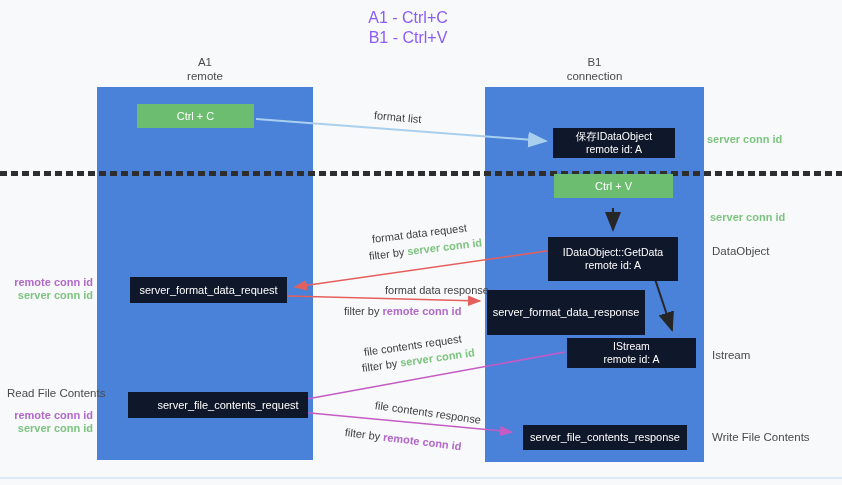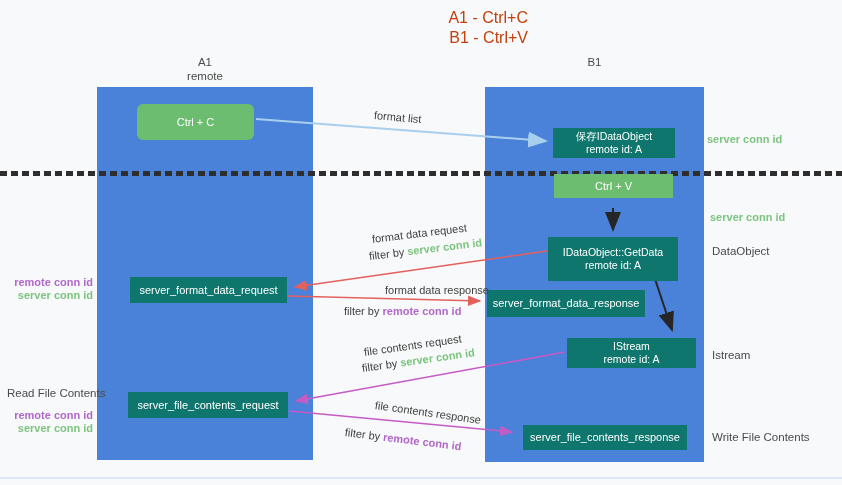--- a/index.html
+++ b/index.html
@@ -1,32 +1,32 @@
 <!DOCTYPE html>
 <html><head>
 <meta charset="utf-8">
 <style>
   html,body{margin:0;padding:0;}
   .canvas{
     position:relative;width:842px;height:485px;overflow:hidden;
     background:#f8f9fa;
     font-family:"Liberation Sans", sans-serif;
   }
-  .title-block{position:absolute;left:288px;top:8px;width:240px;text-align:right;
-    font-size:16px;line-height:20px;color:#c2410c;}
+  .title-block{position:absolute;left:288px;top:8px;width:240px;text-align:center;
+    font-size:16px;line-height:20px;color:#8b5cf6;}
   .lane{position:absolute;background:#4a81d9;}
   .lane-header{position:absolute;text-align:center;font-size:11.5px;line-height:14px;color:#4a4a4a;}
   .dotted-line{position:absolute;left:0;top:171px;width:842px;height:5px;
     background:repeating-linear-gradient(to right,#2e2e2e 0 7px,transparent 7px 11px);}
   .bottom-strip{position:absolute;left:0;top:477px;width:842px;height:2px;background:#dce8f5;}
   .box{position:absolute;display:flex;flex-direction:column;align-items:center;justify-content:center;
     color:#ffffff;text-align:center;font-size:11px;line-height:13px;}
   .box.small{font-size:10.5px;}
   .green{background:#6cbd70;}
-  .orange{background:#0f766e;}
+  .orange{background:#0f172a;}
   .lbl{position:absolute;font-size:11px;color:#3f3f3f;white-space:nowrap;transform-origin:left center;}
   .side{font-size:11.5px;color:#4a4a4a;}
   .green-t{color:#7cc47f;font-weight:bold;}
   .purple-t{color:#b168c9;font-weight:bold;}
   .conn-pair{position:absolute;left:8px;width:85px;text-align:right;font-size:11px;line-height:13px;white-space:nowrap;}
   .arrows{position:absolute;left:0;top:0;pointer-events:none;}
 </style>
 </head>
 <body>
 
@@ -36,20 +36,21 @@
     <div>A1 - Ctrl+C</div>
     <div>B1 - Ctrl+V</div>
   </div>
 
   <div class="lane-header" style="left:97px;top:55px;width:216px;">
     <div>A1</div>
     <div>remote</div>
   </div>
   <div class="lane-header" style="left:485px;top:55px;width:219px;">
     <div>B1</div>
+    <div>connection</div>
   </div>
 
   <div class="lane" style="left:97px;top:87px;width:216px;height:373px;"></div>
   <div class="lane" style="left:485px;top:87px;width:219px;height:375px;"></div>
 
   <div class="dotted-line"></div>
 
   <svg class="arrows" width="842" height="485" viewBox="0 0 842 485">
     <defs>
       <marker id="m-blue" markerWidth="10" markerHeight="8" refX="9" refY="4" orient="auto">
@@ -67,21 +68,21 @@
     </defs>
     <line x1="256" y1="119" x2="546" y2="141" stroke="#a9cfee" stroke-width="2" marker-end="url(#m-blue)"></line>
     <line x1="613" y1="208" x2="613" y2="230" stroke="#262626" stroke-width="2" marker-end="url(#m-black)"></line>
     <line x1="651" y1="267" x2="672" y2="330" stroke="#262626" stroke-width="2" marker-end="url(#m-black)"></line>
     <line x1="547" y1="251" x2="295" y2="287" stroke="#e4605c" stroke-width="1.5" marker-end="url(#m-red)"></line>
     <line x1="288" y1="296" x2="480" y2="301" stroke="#e4605c" stroke-width="1.5" marker-end="url(#m-red)"></line>
     <line x1="565" y1="352" x2="296" y2="401" stroke="#c55bc5" stroke-width="1.5" marker-end="url(#m-mag)"></line>
     <line x1="289" y1="411" x2="512" y2="432" stroke="#c55bc5" stroke-width="1.5" marker-end="url(#m-mag)"></line>
   </svg>
 
-  <div class="box green" style="left:137px;top:104px;width:117px;height:36px;border-radius:6px;">
+  <div class="box green" style="left:137px;top:104px;width:117px;height:24px;">
     <span>Ctrl + C</span>
   </div>
   <div class="box green" style="left:554px;top:174px;width:119px;height:24px;">
     <span>Ctrl + V</span>
   </div>
 
   <div class="box orange small" style="left:553px;top:128px;width:122px;height:30px;">
     <span>保存IDataObject</span>
     <span>remote id: A</span>
   </div>
@@ -89,24 +90,24 @@
     <span>IDataObject::GetData</span>
     <span>remote id: A</span>
   </div>
   <div class="box orange small" style="left:567px;top:338px;width:129px;height:30px;">
     <span>IStream</span>
     <span>remote id: A</span>
   </div>
   <div class="box orange" style="left:130px;top:277px;width:157px;height:26px;">
     <span>server_format_data_request</span>
   </div>
-  <div class="box orange" style="left:487px;top:290px;width:158px;height:27px;">
+  <div class="box orange" style="left:487px;top:290px;width:158px;height:45px;">
     <span>server_format_data_response</span>
   </div>
-  <div class="box orange" style="left:128px;top:392px;width:160px;height:26px;">
+  <div class="box orange" style="left:128px;top:392px;width:160px;height:26px;padding-left:20px;">
     <span>server_file_contents_request</span>
   </div>
   <div class="box orange" style="left:523px;top:425px;width:164px;height:25px;">
     <span>server_file_contents_response</span>
   </div>
 
   <div class="lbl green-t" style="left:707px;top:133px;">server conn id</div>
   <div class="lbl green-t" style="left:710px;top:211px;">server conn id</div>
   <div class="lbl side" style="left:712px;top:245px;">DataObject</div>
   <div class="lbl side" style="left:712px;top:349px;">Istream</div>

